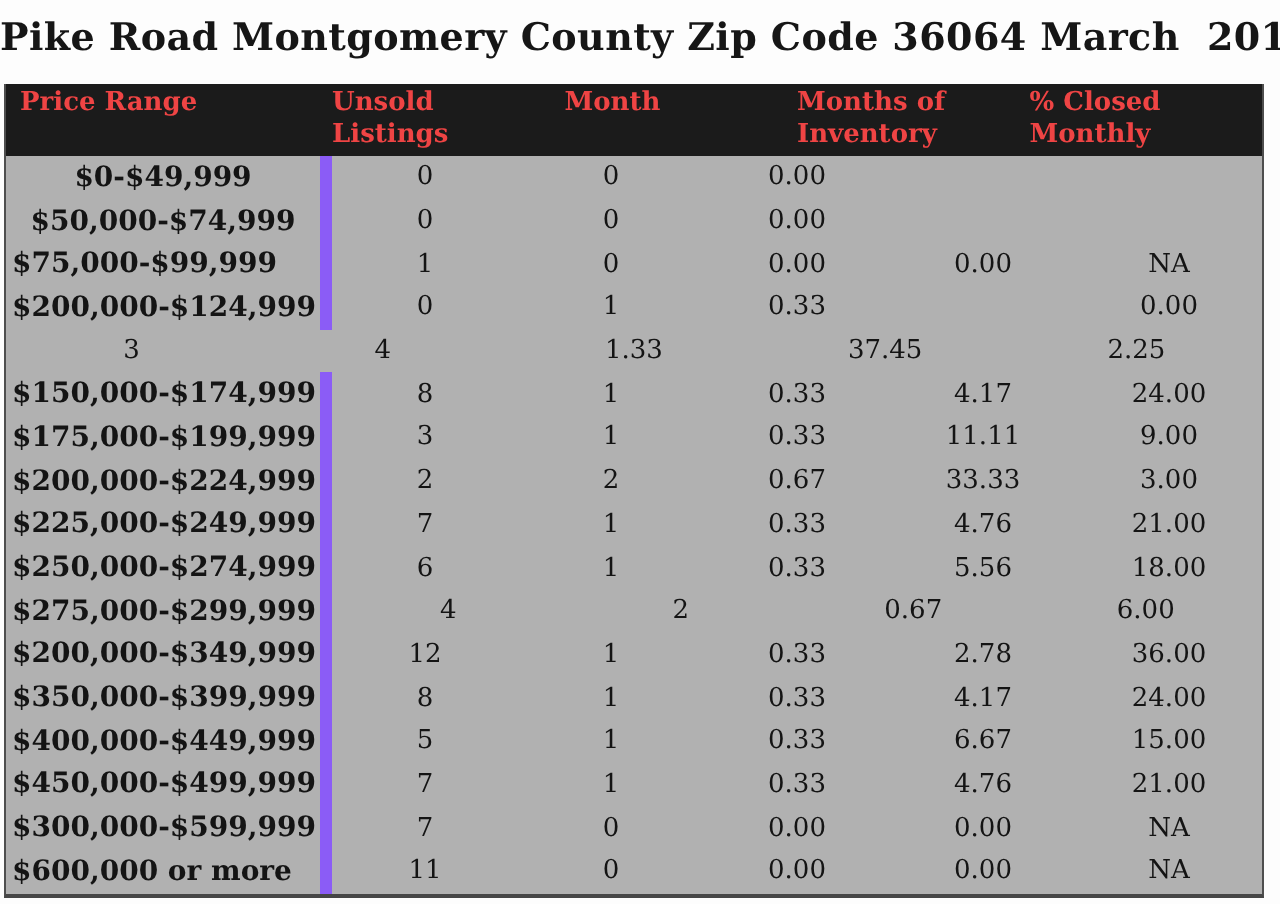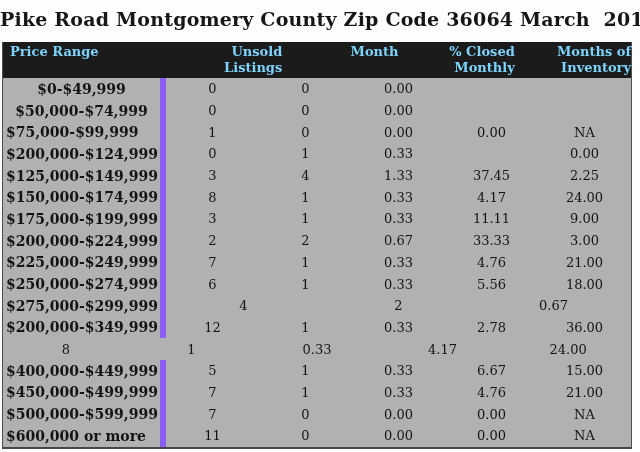--- a/index.html
+++ b/index.html
@@ -18,25 +18,25 @@
   }
   .table {
     position:absolute; top:42px; left:2px; width:630px;
     background:#b1b1b1;
     border-left:1px solid #4e4e4e;
     border-right:1px solid #4e4e4e;
     border-bottom:2px solid #464646;
   }
   .thead {
     display:flex;
-    background:#1b1b1b; color:#7dd3fc;
+    background:#1b1b1b; color:#ef4444;
     height:36px;
     font-weight:bold; font-size:13px; line-height:16px;
   }
-  .hcell { text-align:right; padding-top:2px; }
+  .hcell { text-align:left; padding-top:2px; }
   .hcell.c0 { text-align:left; padding-left:7px; }
   .c0 { width:163px; flex:none; }
   .c1,.c2,.c3,.c4,.c5 { flex:1; min-width:0; }
   .row {
     display:flex;
     height:21.7px;
     font-size:13px;
   }
   .cell {
     text-align:center;
@@ -60,28 +60,28 @@
         <div class="hcell c0">
           <div>Price Range</div>
         </div>
         <div class="hcell c1">
           <div>Unsold</div>
           <div>Listings</div>
         </div>
         <div class="hcell c3">
           <div>Month</div>
         </div>
+        <div class="hcell c5">
+          <div>Months of</div>
+          <div>Inventory</div>
+        </div>
         <div class="hcell c4">
           <div>% Closed</div>
           <div>Monthly</div>
         </div>
-        <div class="hcell c5">
-          <div>Months of</div>
-          <div>Inventory</div>
-        </div>
       </div>
     <div class="tbody" id="tbody">
         <div class="row">
           <div class="cell c0">$0-$49,999</div>
           <div class="cell c1">0</div>
           <div class="cell c2">0</div>
           <div class="cell c3">0.00</div>
           <div class="cell c4"></div>
           <div class="cell c5"></div>
         </div>
@@ -103,21 +103,20 @@
         </div>
         <div class="row">
           <div class="cell c0">$200,000-$124,999</div>
           <div class="cell c1">0</div>
           <div class="cell c2">1</div>
           <div class="cell c3">0.33</div>
           <div class="cell c4"></div>
           <div class="cell c5">0.00</div>
         </div>
         <div class="row">
-          <div class="cell c0">$125,000-$149,999</div>
           <div class="cell c1">3</div>
           <div class="cell c2">4</div>
           <div class="cell c3">1.33</div>
           <div class="cell c4">37.45</div>
           <div class="cell c5">2.25</div>
         </div>
         <div class="row">
           <div class="cell c0">$150,000-$174,999</div>
           <div class="cell c1">8</div>
           <div class="cell c2">1</div>
@@ -155,30 +154,32 @@
           <div class="cell c2">1</div>
           <div class="cell c3">0.33</div>
           <div class="cell c4">5.56</div>
           <div class="cell c5">18.00</div>
         </div>
         <div class="row">
           <div class="cell c0">$275,000-$299,999</div>
           <div class="cell c1">4</div>
           <div class="cell c2">2</div>
           <div class="cell c3">0.67</div>
+          <div class="cell c5">6.00</div>
         </div>
         <div class="row">
           <div class="cell c0">$200,000-$349,999</div>
           <div class="cell c1">12</div>
           <div class="cell c2">1</div>
           <div class="cell c3">0.33</div>
           <div class="cell c4">2.78</div>
           <div class="cell c5">36.00</div>
         </div>
         <div class="row">
+          <div class="cell c0">$350,000-$399,999</div>
           <div class="cell c1">8</div>
           <div class="cell c2">1</div>
           <div class="cell c3">0.33</div>
           <div class="cell c4">4.17</div>
           <div class="cell c5">24.00</div>
         </div>
         <div class="row">
           <div class="cell c0">$400,000-$449,999</div>
           <div class="cell c1">5</div>
           <div class="cell c2">1</div>
@@ -188,21 +189,21 @@
         </div>
         <div class="row">
           <div class="cell c0">$450,000-$499,999</div>
           <div class="cell c1">7</div>
           <div class="cell c2">1</div>
           <div class="cell c3">0.33</div>
           <div class="cell c4">4.76</div>
           <div class="cell c5">21.00</div>
         </div>
         <div class="row">
-          <div class="cell c0">$500,000-$599,999</div>
+          <div class="cell c0">$300,000-$599,999</div>
           <div class="cell c1">7</div>
           <div class="cell c2">0</div>
           <div class="cell c3">0.00</div>
           <div class="cell c4">0.00</div>
           <div class="cell c5">NA</div>
         </div>
         <div class="row">
           <div class="cell c0">$600,000 or more</div>
           <div class="cell c1">11</div>
           <div class="cell c2">0</div>

